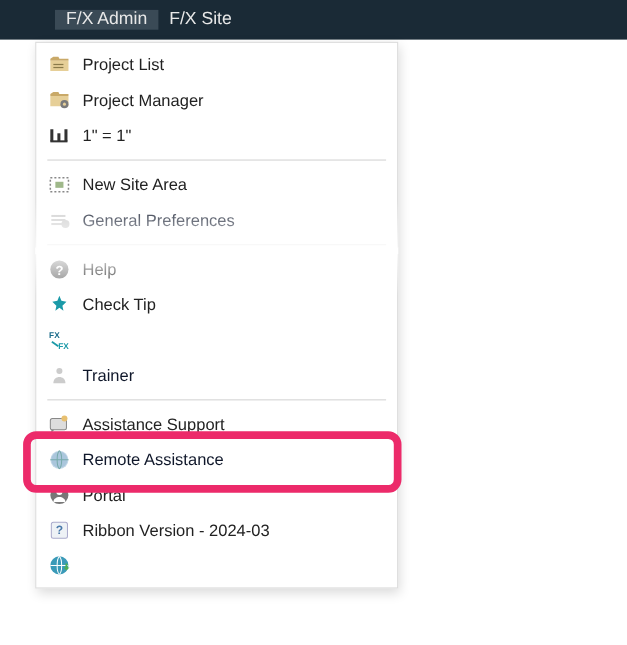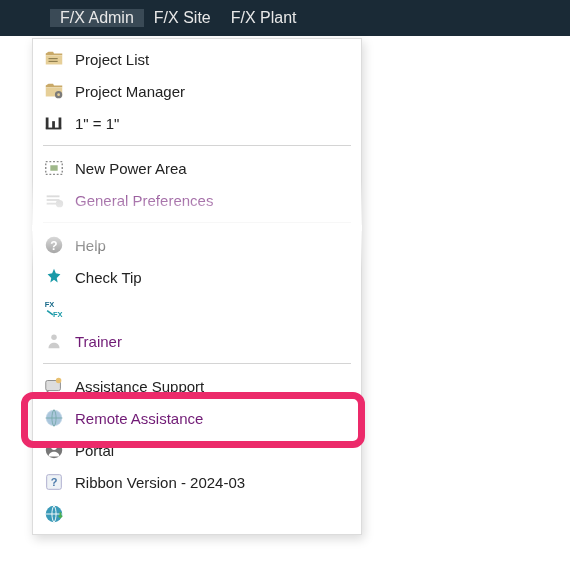--- a/index.html
+++ b/index.html
@@ -82,36 +82,33 @@
       position: absolute;
       border: 7px solid #ec2a6a;
       border-radius: 12px;
       left: 21px;
       top: 392px;
       width: 344px;
       height: 56px;
       pointer-events: none;
       box-sizing: border-box;
     }
-    .faded-text { color: #701a75; }
+    .faded-text { color: #0f172a; }
   </style>
 </head>
 <body>
 
 <div class="menubar">
   <div class="menubar-spacer"></div>
   <div class="menubar-item active">
     <span>F/X Admin</span>
   </div>
   <div class="menubar-item">
     <span>F/X Site</span>
   </div>
-  <div class="menubar-item">
-    <span>F/X Plant</span>
-  </div>
 </div>
 
 <div class="dropdown">
 
   <div class="menu-row">
     <span class="icon">
       <svg viewBox="0 0 24 24" width="22" height="22">
           <path fill="#c9a968" d="M3 6l3-2h5l1 2h9v2H3z"></path>
           <path fill="#e6cf98" d="M3 8h18v10H3z"></path>
           <rect x="6" y="11" width="10" height="1.2" fill="#8a7a4a"></rect>
@@ -145,21 +142,21 @@
 
   <div class="menu-sep"></div>
 
   <div class="menu-row">
     <span class="icon">
       <svg viewBox="0 0 24 24" width="22" height="22">
           <rect x="3" y="5" width="18" height="14" fill="none" stroke="#888" stroke-width="1.5" stroke-dasharray="2 2"></rect>
           <rect x="8" y="9" width="8" height="6" fill="#9fb88a"></rect>
         </svg>
     </span>
-    <span>New Power Area</span>
+    <span>New Site Area</span>
   </div>
   <div class="menu-row">
     <span class="icon">
       <svg viewBox="0 0 24 24" width="22" height="22">
           <rect x="4" y="7" width="14" height="2" fill="#ccc"></rect>
           <rect x="4" y="11" width="14" height="2" fill="#ccc"></rect>
           <rect x="4" y="15" width="14" height="2" fill="#ccc"></rect>
           <circle cx="18" cy="16" r="4" fill="#ccc"></circle>
         </svg>
     </span>

